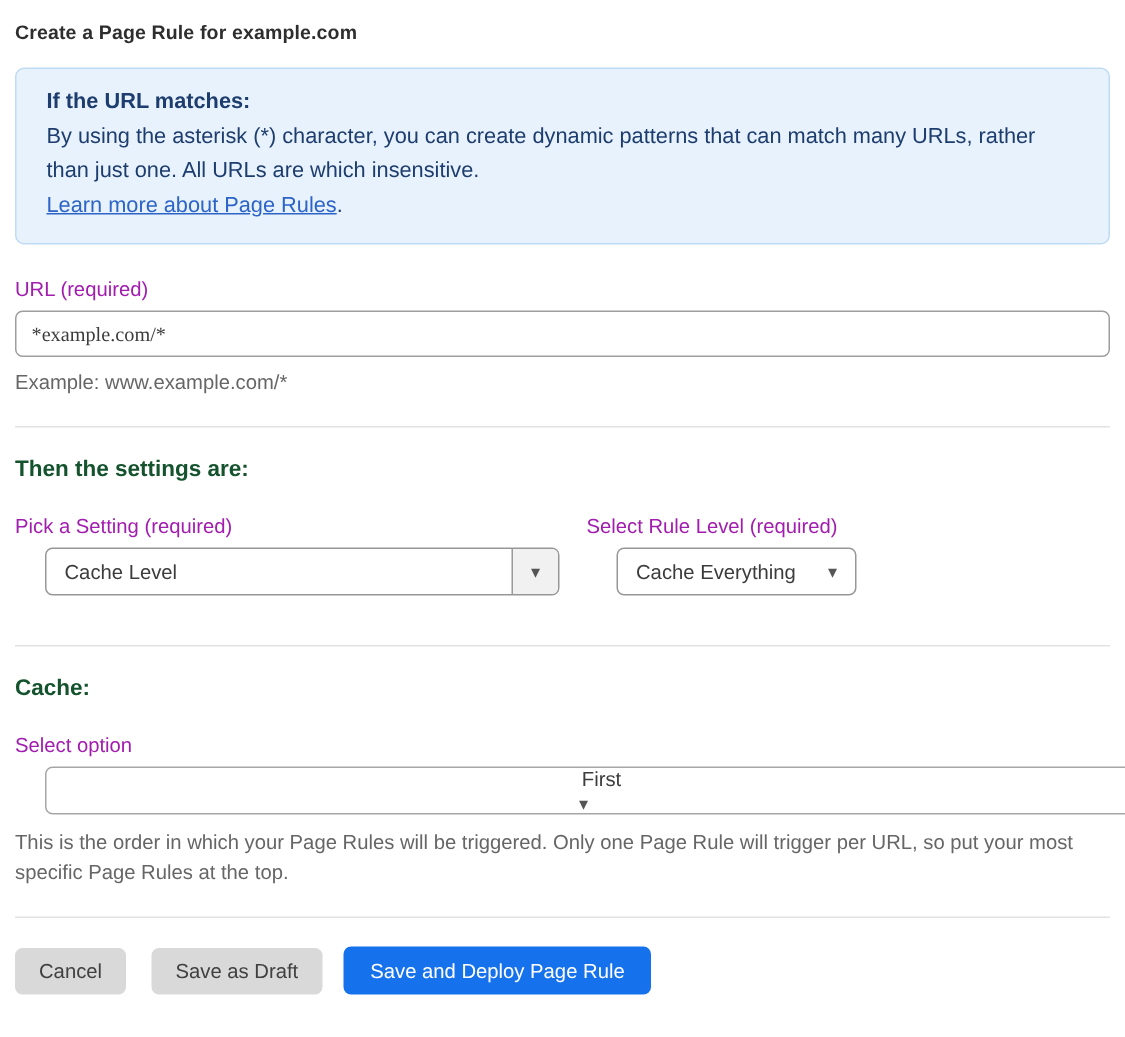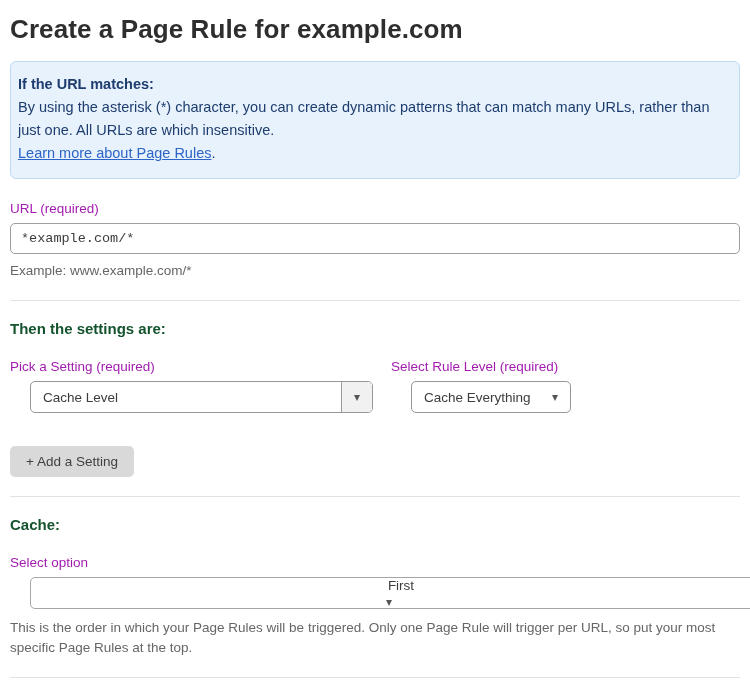--- a/index.html
+++ b/index.html
@@ -5,33 +5,33 @@
   * { box-sizing: border-box; margin: 0; padding: 0; }
   html, body { background: #ffffff; }
   body {
     width: 750px;
     font-family: "Liberation Sans", "DejaVu Sans", sans-serif;
     color: #333;
   }
   .wrap { padding: 10px 10px 14px 10px; }
 
   .page-title {
-    font-size: 26px;
+    font-size: 13px;
     font-weight: bold;
     color: #2e2e2e;
     margin: 4px 0 16px 0;
     letter-spacing: .1px;
   }
 
   
   .info-box {
     background: #e8f2fc;
     border: 1px solid #bfdbf3;
     border-radius: 6px;
-    padding: 11px 18px 13px 7px;
+    padding: 11px 18px 13px 20px;
     color: #1d3d6e;
     font-size: 14.5px;
     line-height: 23px;
     margin-bottom: 22px;
   }
   .info-box .info-heading { font-weight: bold; }
   .info-box a {
     color: #2c64c8;
     text-decoration: underline;
     cursor: pointer;
@@ -43,21 +43,21 @@
 
   
   .text-input {
     width: 100%;
     height: 31px;
     border: 1px solid #9e9e9e;
     border-radius: 5px;
     padding: 0 10px;
     font-size: 13.5px;
     color: #3c3c3c;
-    font-family: Liberation Mono, monospace;
+    font-family: Liberation Serif, serif;
     background: #fff;
   }
   .url-example { margin-top: 7px; }
 
   .divider { border: none; border-top: 1px solid #e2e2e2; margin: 19px 0; }
 
   .section-heading {
     font-size: 15px;
     font-weight: bold;
     color: #14532d;
@@ -153,21 +153,20 @@
     </div>
     <div>
       <div class="field-label">Select Rule Level (required)</div>
       <div class="dropdown dd-inline">
         <span class="dd-value">Cache Everything</span>
         <span class="dd-arrow dd-arrow-inline">▾</span>
       </div>
     </div>
   </div>
 
-  <button class="btn btn-gray add-setting-btn">+ Add a Setting</button>
 
   <hr class="divider">
 
   <div class="section-heading">Cache:</div>
 
   <div class="field-label">Select option</div>
   <div class="dropdown dd-full order-dd">
     <span class="dd-value">First</span>
     <span class="dd-arrow dd-arrow-inline">▾</span>
   </div>

